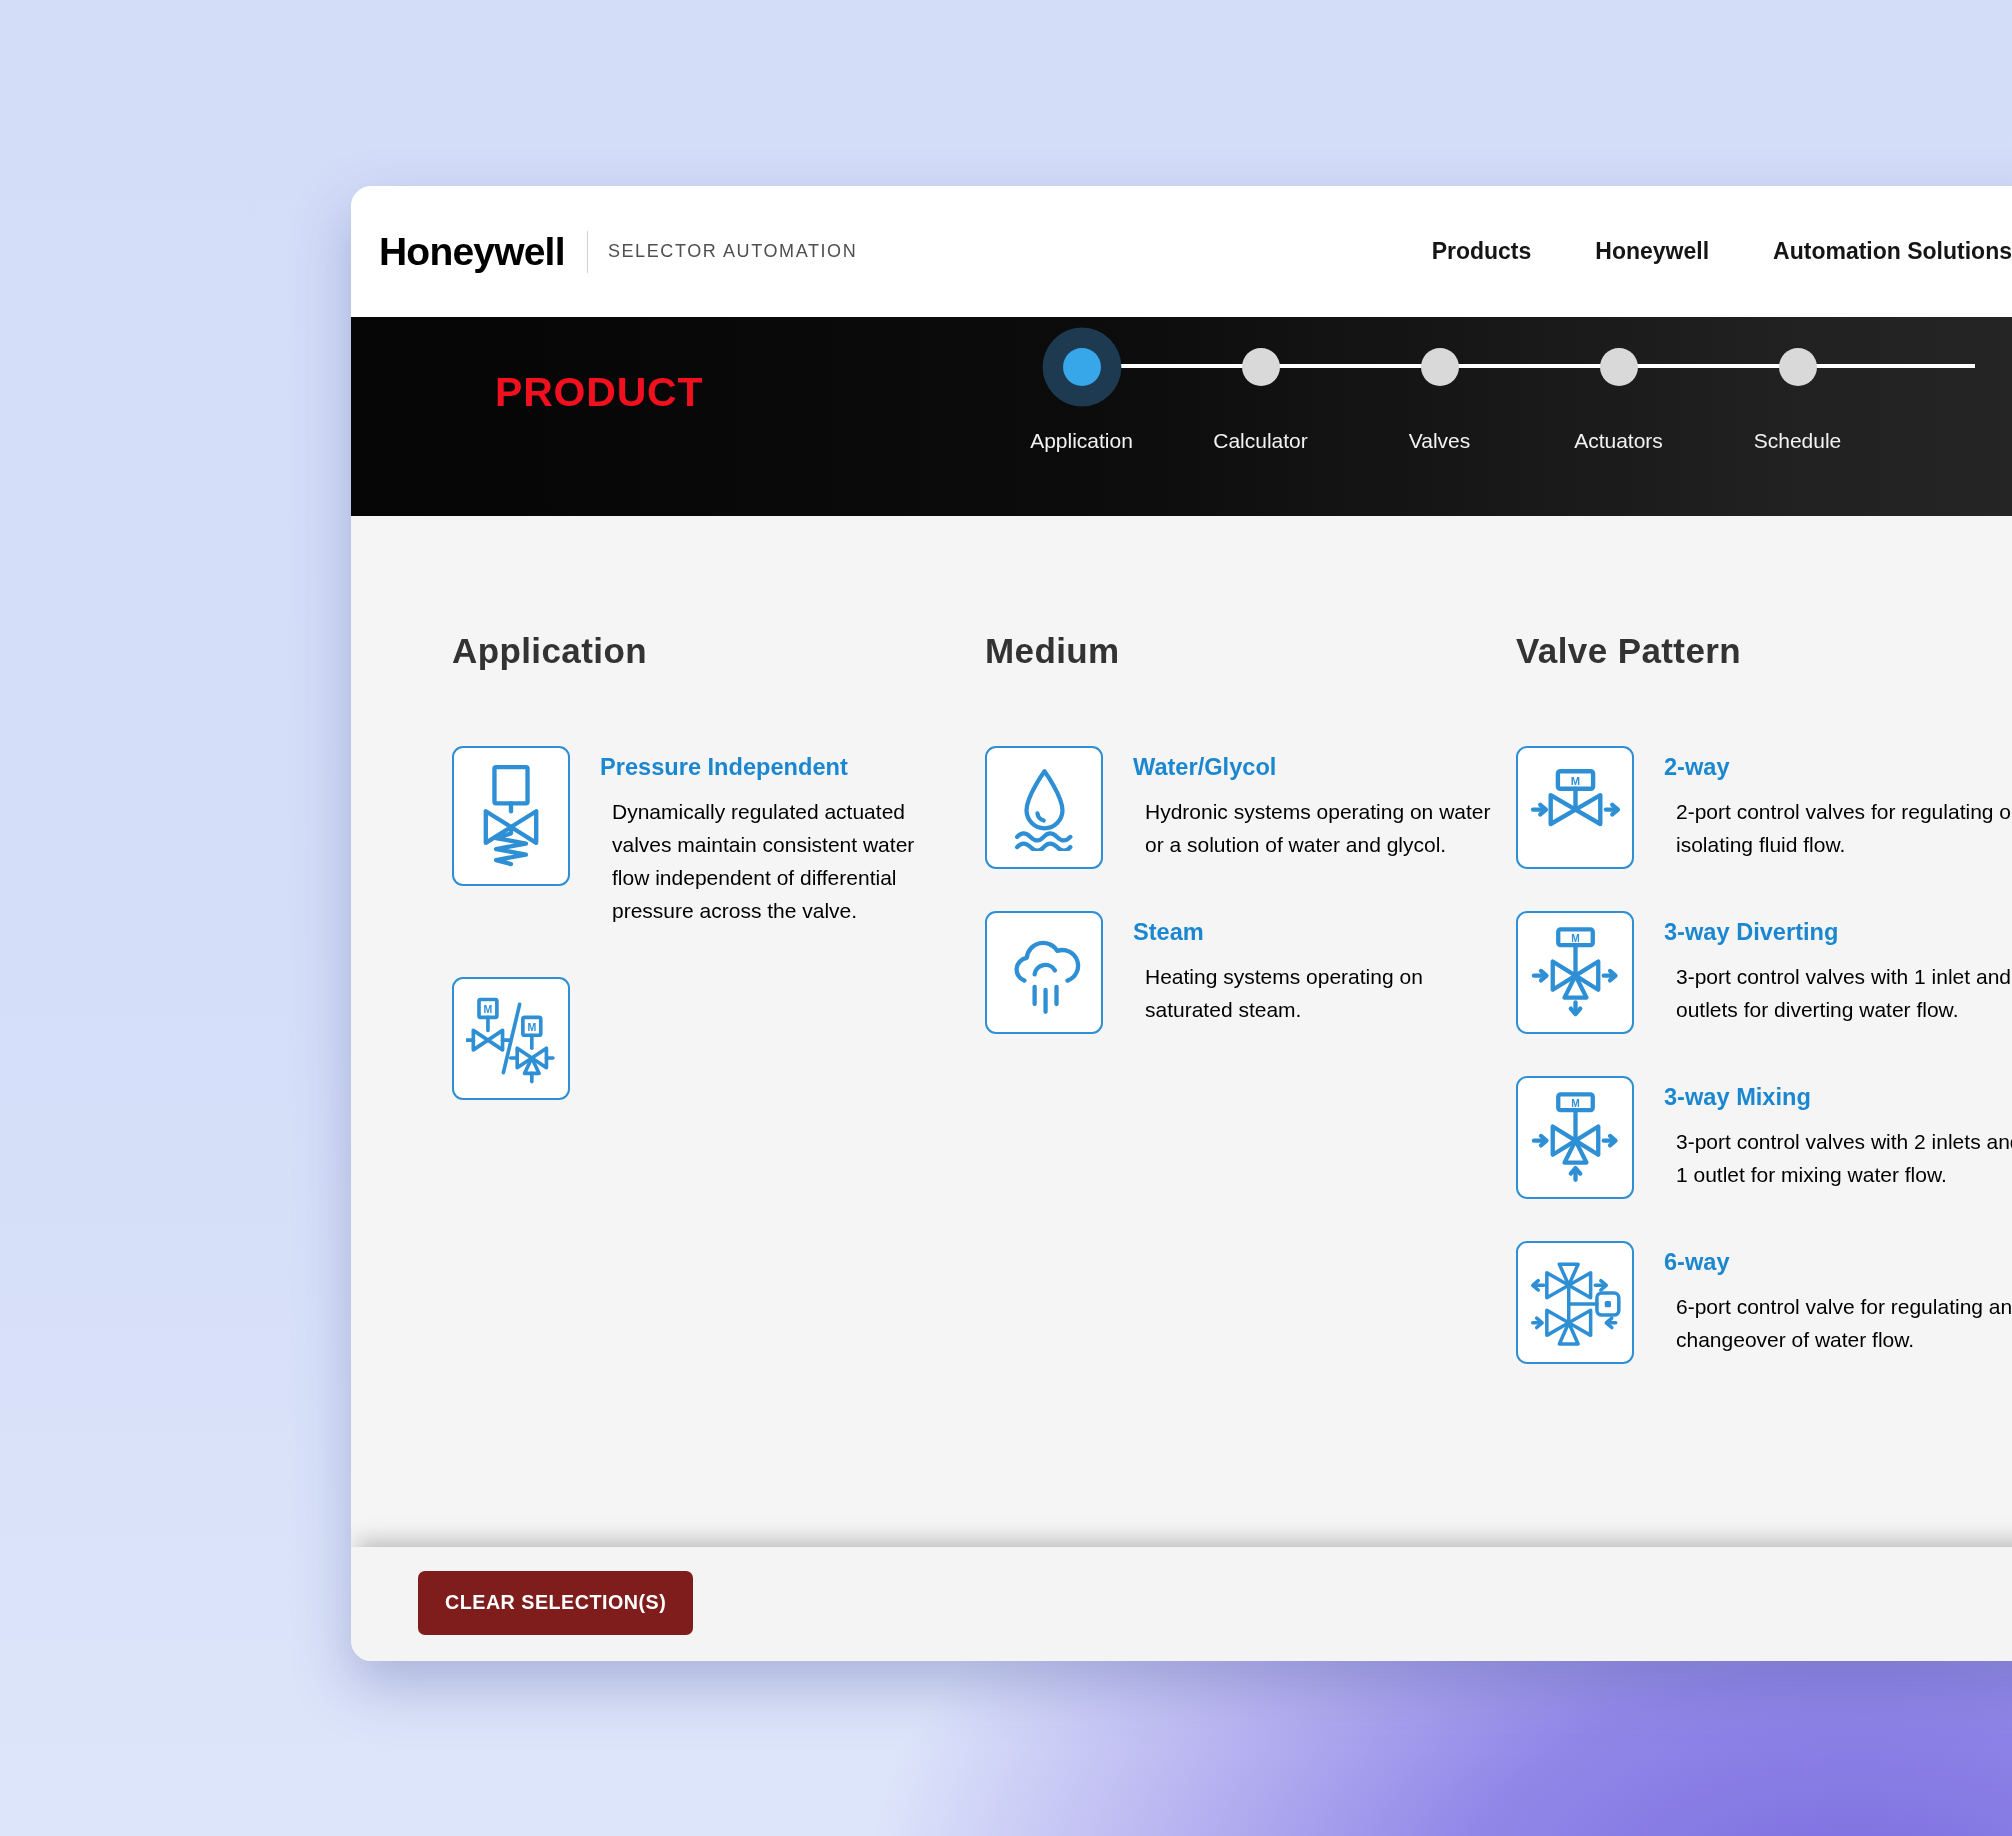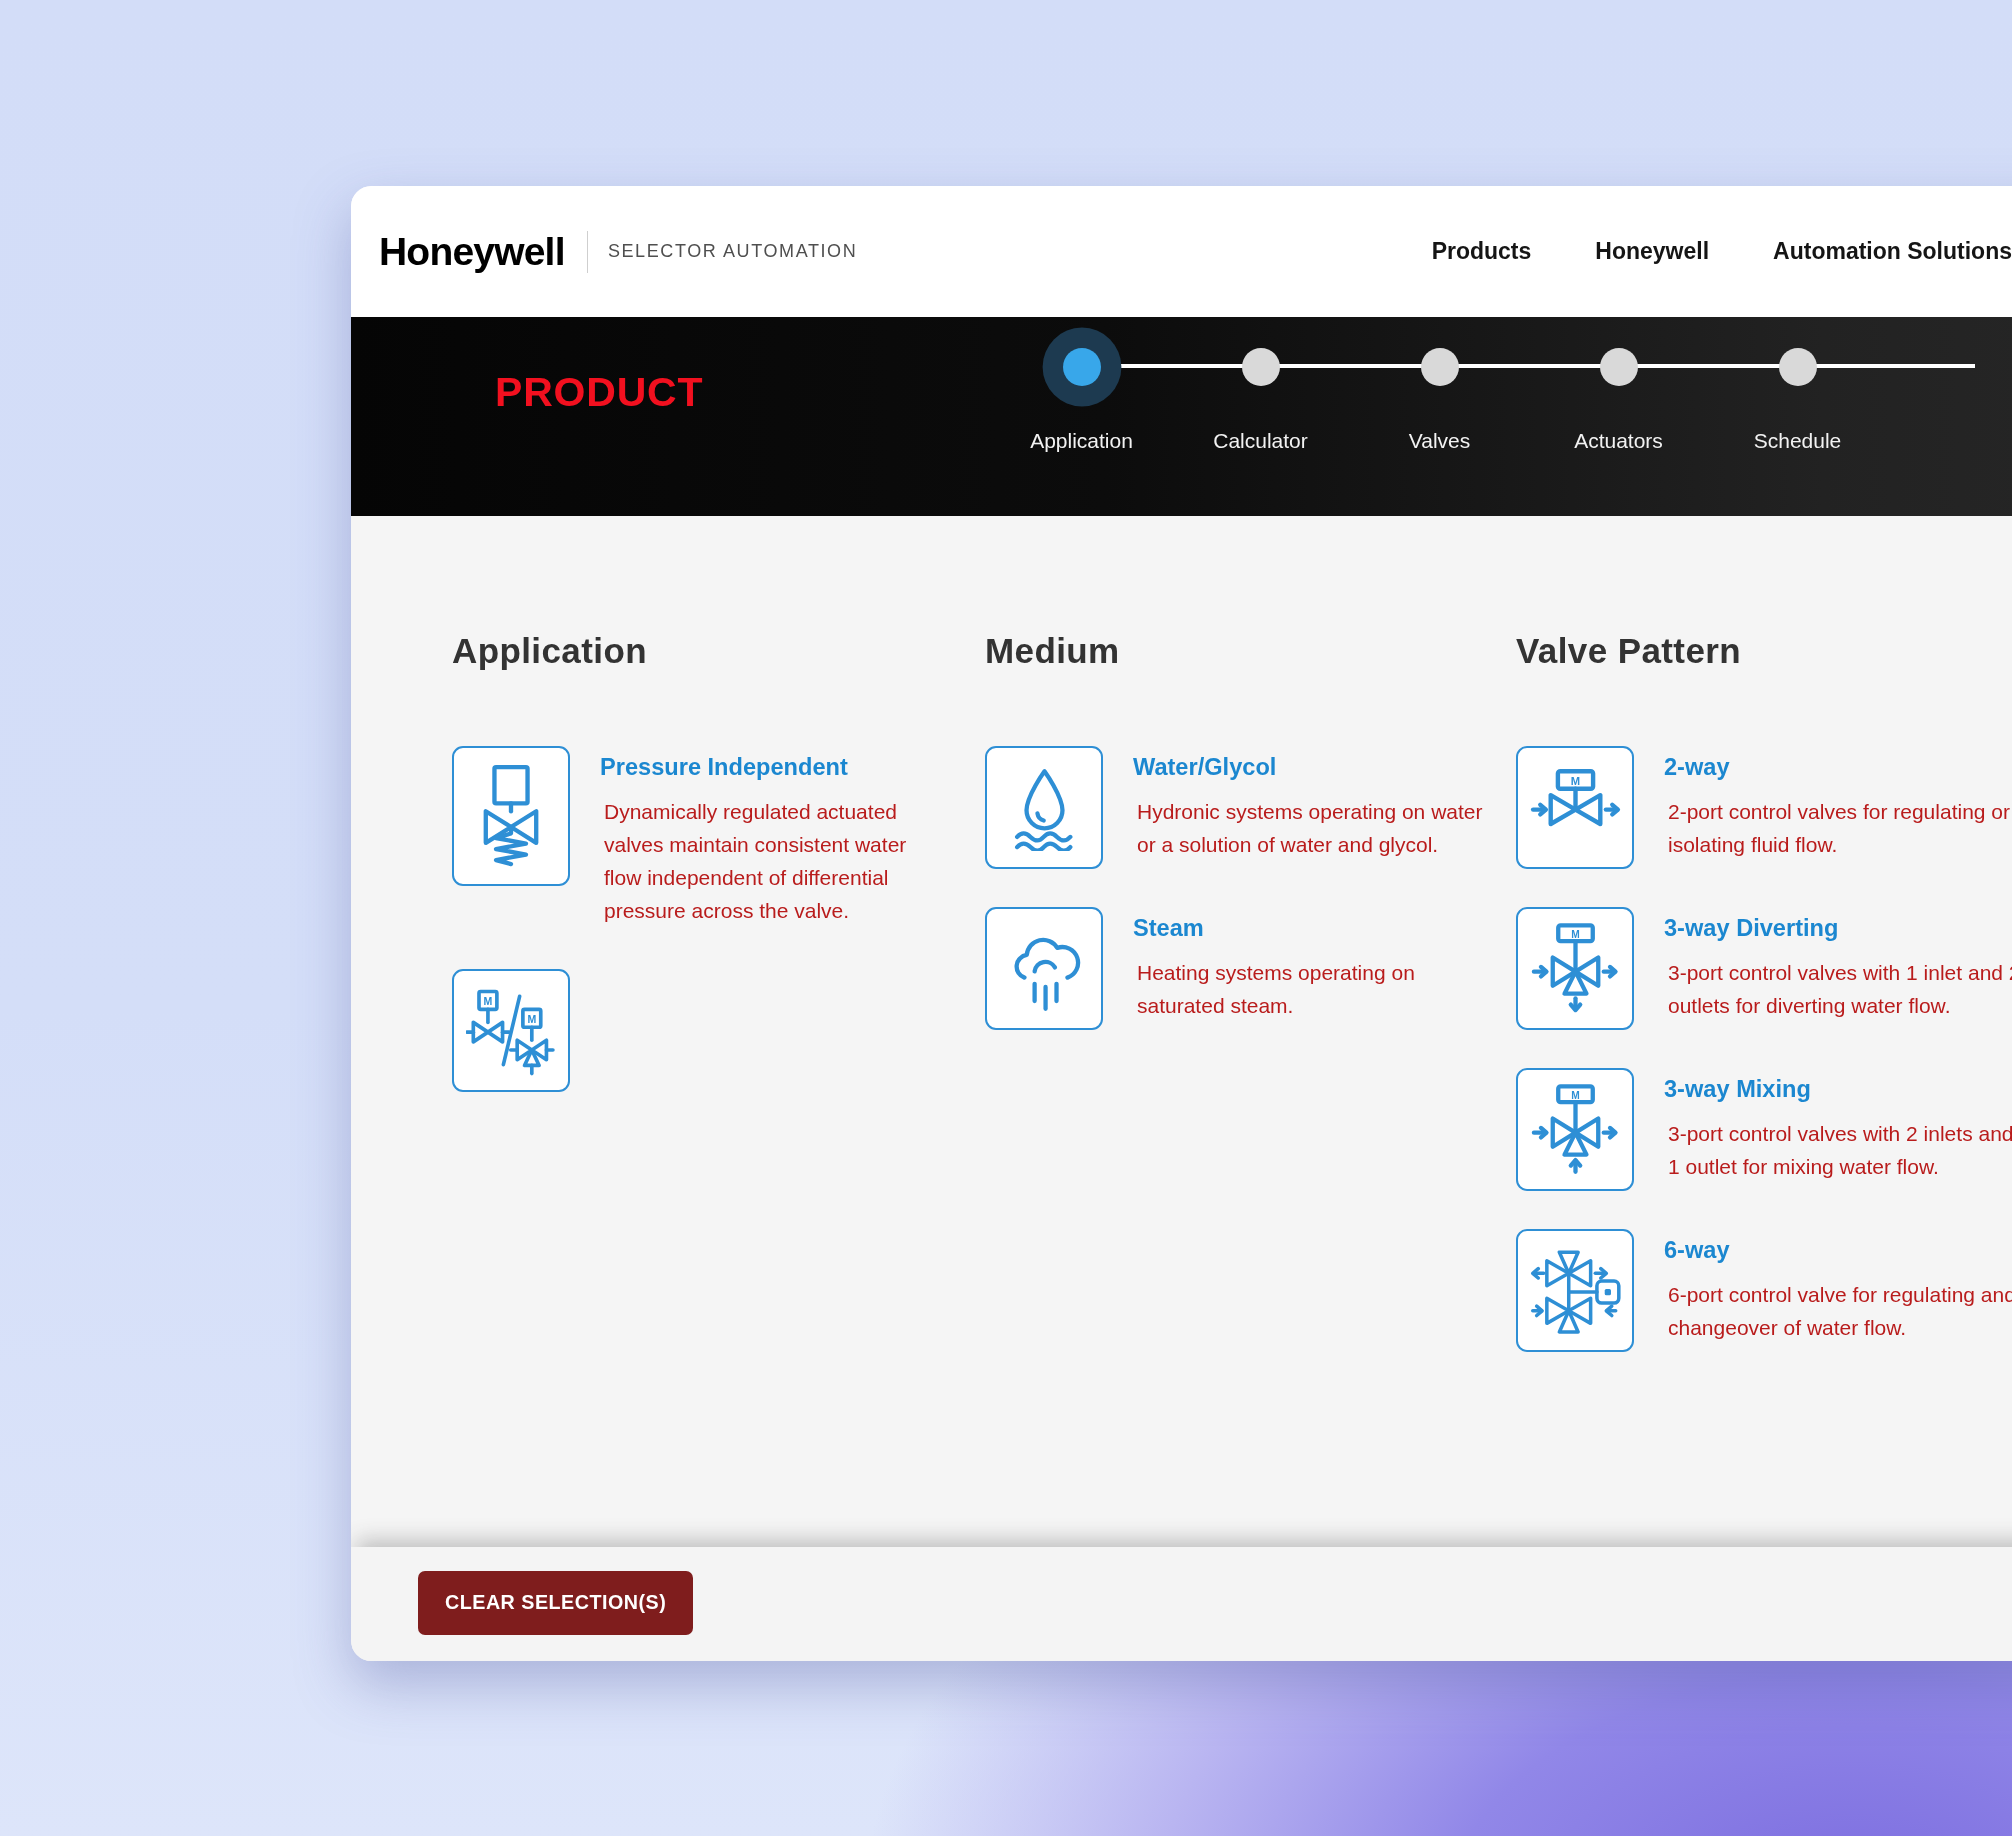--- a/index.html
+++ b/index.html
@@ -48,21 +48,21 @@
   .col-3{left:1165px;width:550px;}
   .col-heading{font-size:35px;line-height:41px;font-weight:700;color:#333333;margin:0 0 75px 0;letter-spacing:0.4px;}
   .item{display:flex;gap:30px;margin-bottom:38px;cursor:pointer;}
   .tile{
     flex:none;width:118px;height:123px;background:#ffffff;border:2px solid #2e8fd5;
     border-radius:11px;box-sizing:border-box;display:flex;align-items:center;justify-content:center;
   }
   .tile.tall{height:140px;}
   .item-text{padding-top:7.9px;}
   .item-title{font-size:23.6px;font-weight:700;color:#1b87d0;margin:0 0 14px 0;}
-  .item-desc{font-size:21px;line-height:33px;color:#b91c1c;margin:4px;}
+  .item-desc{font-size:21px;line-height:33px;color:#000000;margin:12px;}
   .col-1 .item-desc{max-width:340px;}
   .col-2 .item-desc{max-width:347px;}
   .col-3 .item-desc{max-width:354px;}
   
   .ftr{
     position:absolute;left:0;top:1361px;width:100%;height:114px;background:#f4f4f4;
     box-shadow:0 -12.6px 20.4px -6.3px rgba(60,60,60,0.30);
   }
   .clear-btn{
     position:absolute;left:67px;top:23.6px;height:64px;padding:0 27px;

